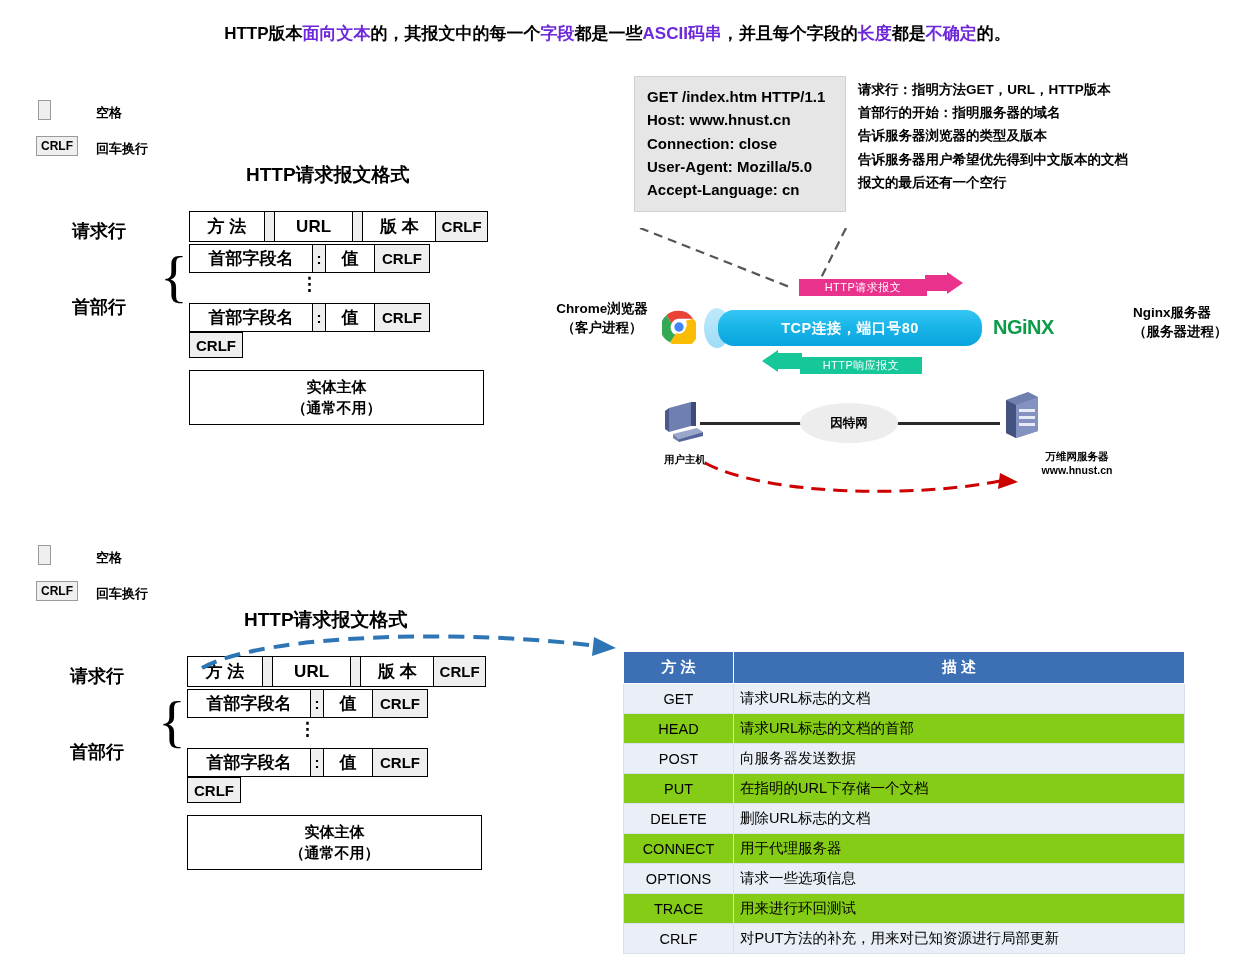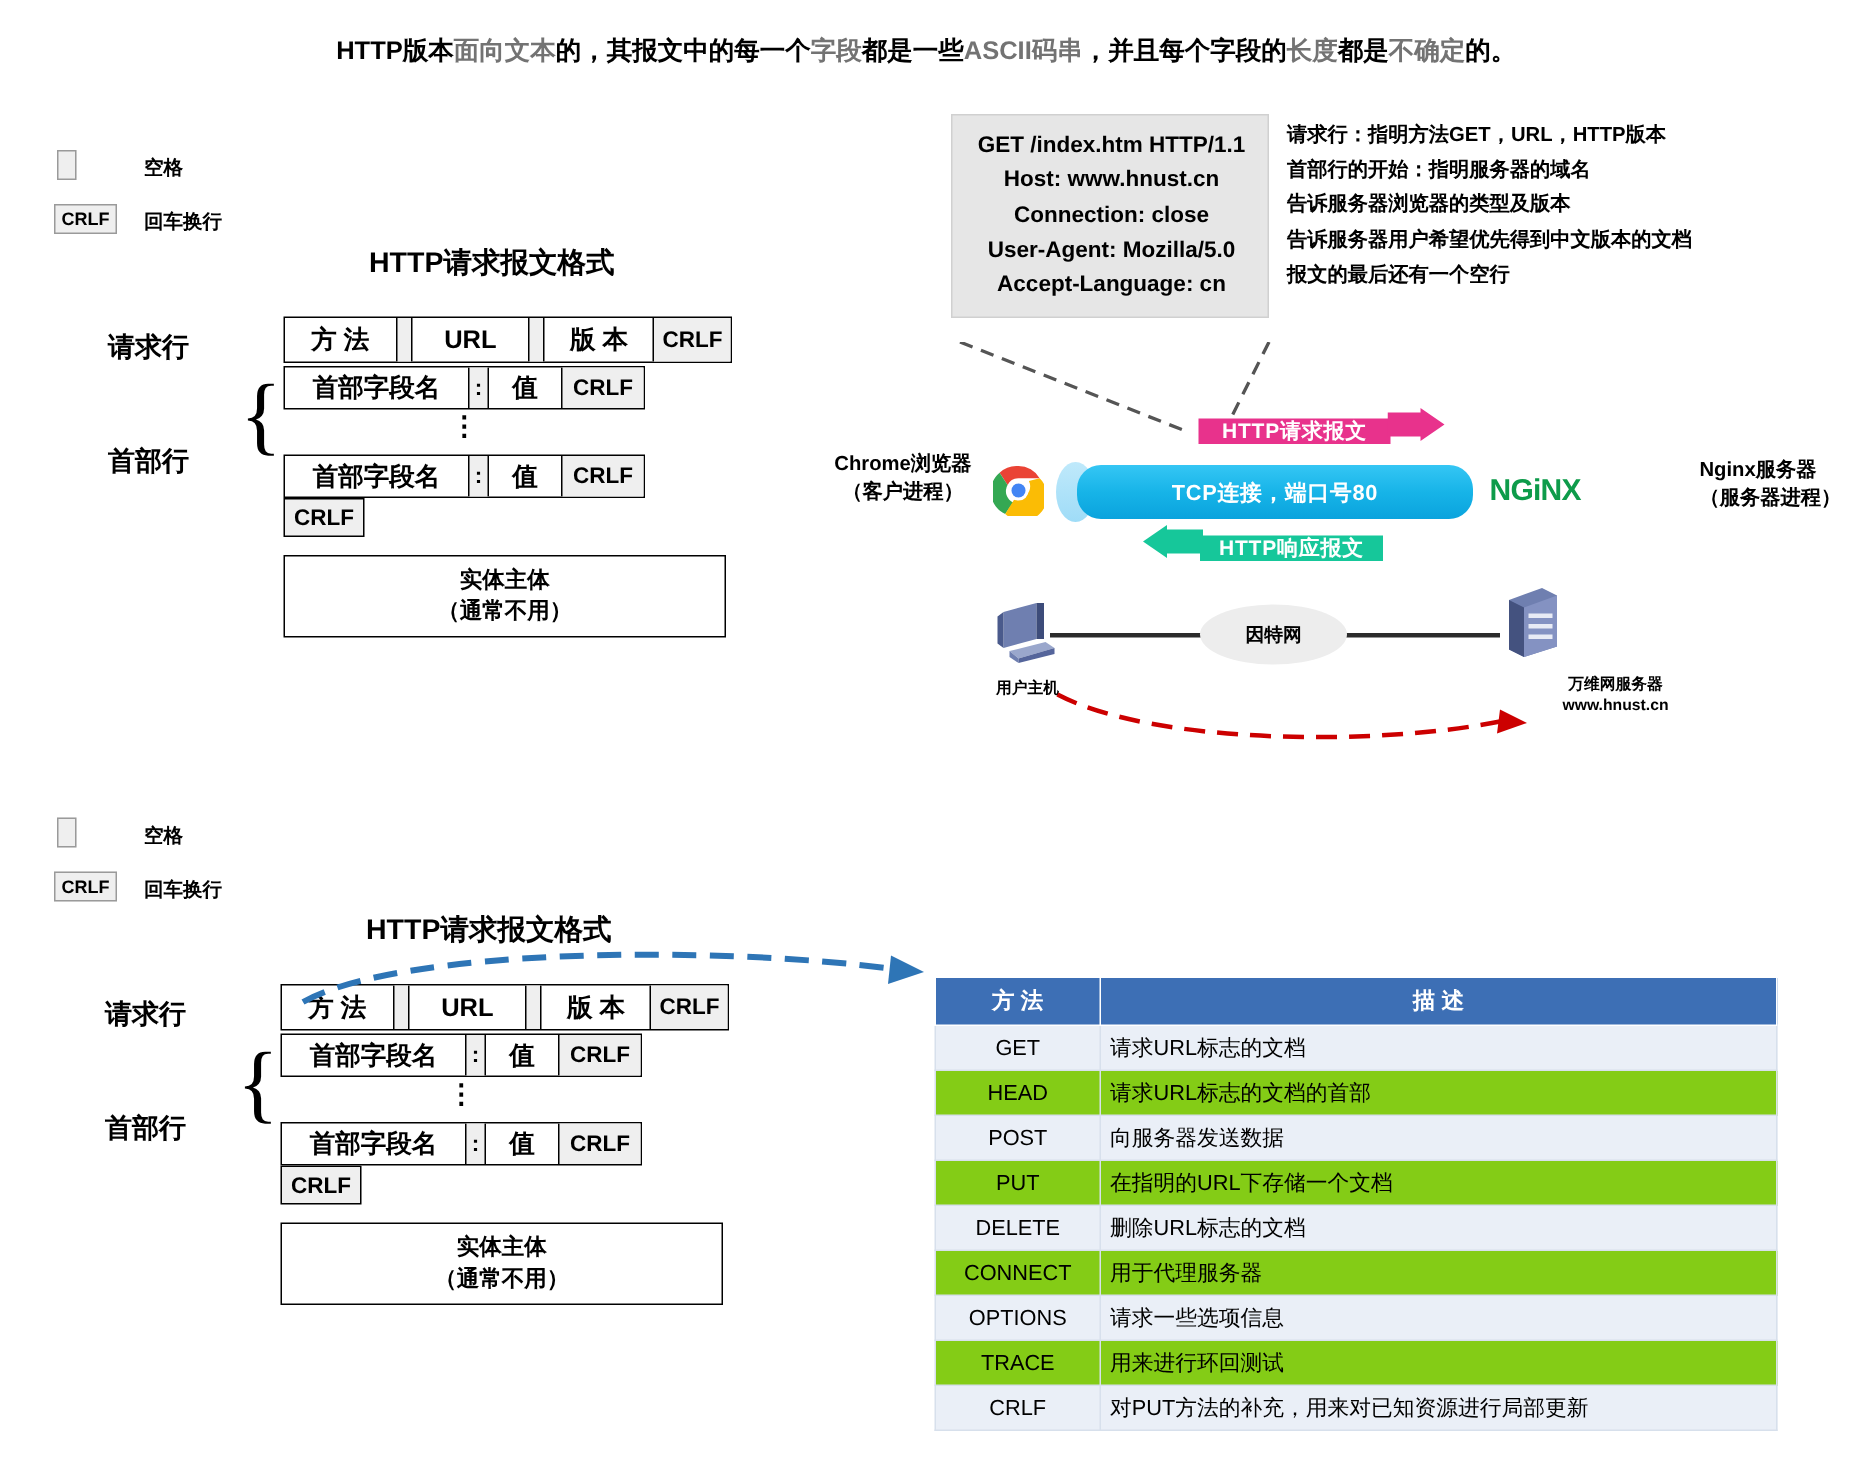--- a/index.html
+++ b/index.html
@@ -14,21 +14,21 @@
   }
   .abs { position: absolute; }
 
   
   #title {
     left: 0; top: 22px; width: 1235px;
     text-align: center;
     font-size: 17px; font-weight: bold;
     letter-spacing: 0px;
   }
-  #title .red { color: #737373; }
+  #title .red { color: #6d28d9; }
 
   
   .legend-box-blank {
     width: 13px; height: 20px;
     border: 1px solid #9a9a9a;
     background: #efefef;
   }
   .legend-box-crlf {
     height: 20px; padding: 0 4px;
     border: 1px solid #9a9a9a;
@@ -108,21 +108,21 @@
   .scene-label { font-size: 13.5px; font-weight: bold; text-align: center; line-height: 1.4; }
   #tcp-pipe {
     background: linear-gradient(180deg,#35c6f4 0%, #17b4e8 50%, #0aa3dd 100%);
     border-radius: 16px;
     display: flex; align-items: center; justify-content: center;
     color: #fff; font-size: 14.5px; font-weight: bold;
     letter-spacing: .5px;
   }
   .msg-pill {
     display: flex; align-items: center; justify-content: center;
-    color: #fff; font-size: 14px; font-weight: bold;
+    color: #fff; font-size: 11px; font-weight: normal;
     letter-spacing: .5px;
   }
   #req-pill { background: #e8328c; }
   #resp-pill { background: #16c79a; }
 
   #cloud {
     background: #ededed;
     border-radius: 50%;
     display: flex; align-items: center; justify-content: center;
     font-size: 12.5px; font-weight: bold;
@@ -207,21 +207,21 @@
 
 <div class="abs" style="left:189px; top:332px;">
   <div class="crlf-only">CRLF</div>
 </div>
 
 <div class="abs body-box" style="left:189px; top:370px; width:295px; height:55px;">
   <div>实体主体</div>
   <div>（通常不用）</div>
 </div>
 
-<div class="abs" id="req-sample" style="left:634px; top:76px; width:212px;text-align:center;">
+<div class="abs" id="req-sample" style="left:634px; top:76px; width:212px;">
   <div>GET /index.htm HTTP/1.1</div>
   <div>Host: www.hnust.cn</div>
   <div>Connection: close</div>
   <div>User-Agent:  Mozilla/5.0</div>
   <div>Accept-Language: cn</div>
 </div>
 
 <div class="abs" id="req-notes" style="left:858px; top:78px;">
   <div>请求行：指明方法GET，URL，HTTP版本</div>
   <div>首部行的开始：指明服务器的域名</div>

